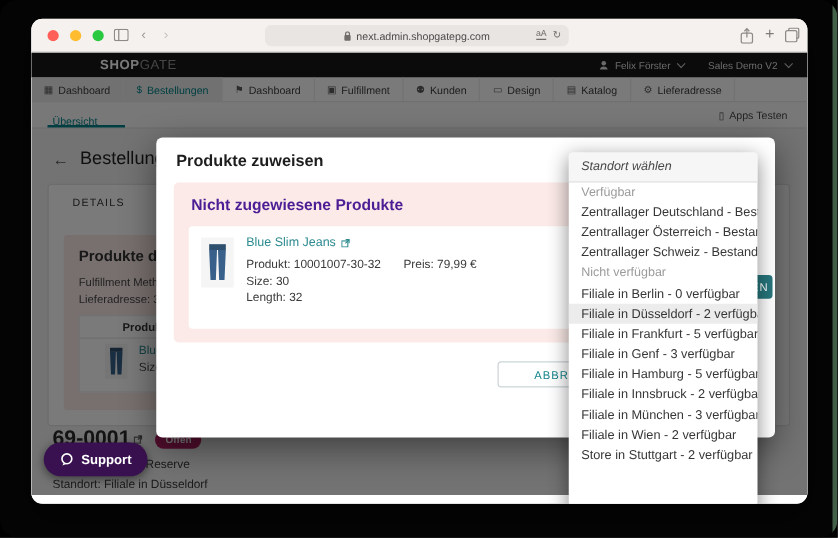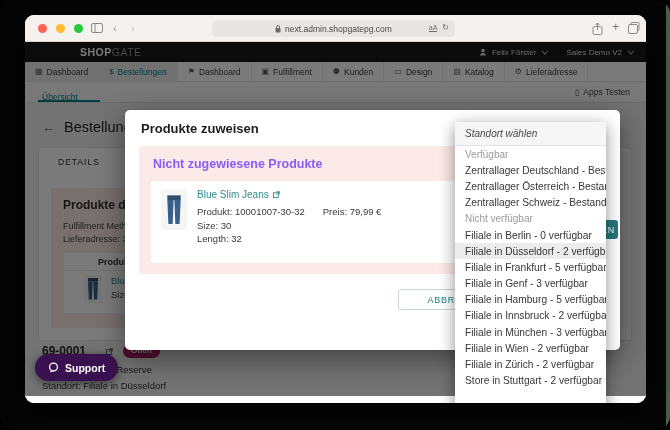--- a/index.html
+++ b/index.html
@@ -42,31 +42,31 @@
   .bg-pink h3{margin:0;font-size:12px;color:#333;font-weight:700;}
   .bg-pink .wline{margin-top:9px;font-size:9px;color:#474747;}
   .bg-pink .wline + .wline{margin-top:3px;}
   .bg-table{position:absolute;left:12px;top:64px;width:534px;height:62px;background:#fff;border:1px solid #eee;}
   .bg-table .th{padding:4px 0 3px 34px;font-size:9px;font-weight:700;color:#333;border-bottom:1px solid #e8e8e8;}
   .bg-row{display:flex;gap:9px;padding:4px 0 0 20px;}
   .bg-row .nm{color:#2e8b90;font-size:9.5px;}
   .bg-row .sz{color:#474747;font-size:9.5px;margin-top:3px;}
   .thumb{background:#f5f5f5;display:flex;align-items:center;justify-content:center;}
   .order-block{position:absolute;left:17px;top:238px;}
-  .order-link{font-size:12px;font-weight:700;color:#2b2b2b;text-decoration:underline;display:inline-flex;align-items:center;gap:20px;}
+  .order-link{font-size:17px;font-weight:700;color:#2b2b2b;text-decoration:underline;display:inline-flex;align-items:center;gap:3px;}
   .badge{display:inline-block;margin-left:10px;background:#b01e63;color:#fff;font-size:8px;font-weight:700;padding:2.5px 8px;border-radius:9px;vertical-align:2px;}
   .order-line{font-size:9.5px;color:#3a3a3a;margin-top:5px;}
   
   .overlay{position:absolute;left:0;top:0;width:621px;height:354px;background:rgba(0,0,0,.52);z-index:5;}
   .support{position:absolute;left:10px;top:312px;height:27px;padding:0 13px;border-radius:14px;background:#3a1150;color:#fff;display:flex;align-items:center;gap:6px;font-size:10.5px;font-weight:700;z-index:6;box-shadow:0 2px 8px rgba(0,0,0,.5);}
   
   .modal{position:absolute;left:100px;top:68px;width:495px;height:240px;background:#fff;border-radius:5px;z-index:7;box-shadow:0 8px 28px rgba(0,0,0,.45);}
   .modal-title{position:absolute;left:16px;top:11px;font-size:13px;font-weight:700;color:#1d1d1d;}
   .modal-pink{position:absolute;left:14px;top:36px;width:467px;height:128px;background:#fbeae7;border-radius:4px;}
-  .modal-pink h3{position:absolute;left:14px;top:11px;margin:0;font-size:12.5px;font-weight:700;color:#8b5cf6;}
+  .modal-pink h3{position:absolute;left:14px;top:11px;margin:0;font-size:12.5px;font-weight:700;color:#4c1d95;}
   .prod-card{position:absolute;left:12px;top:35px;width:443px;height:82px;background:#fff;border-radius:3px;}
   .prod-thumb{position:absolute;left:10px;top:9px;width:26px;height:40px;}
   .prod-name{position:absolute;left:46px;top:8px;font-size:10px;color:#2e8b90;display:flex;align-items:center;gap:4px;}
   .prod-meta{position:absolute;left:46px;top:25px;font-size:9.5px;color:#3a3a3a;text-align:center;}
   .prod-meta .pr{margin-left:18px;}
   .prod-size{position:absolute;left:46px;top:39px;font-size:9.5px;color:#3a3a3a;}
   .prod-len{position:absolute;left:46px;top:52px;font-size:9.5px;color:#3a3a3a;}
   .assign-btn{position:absolute;left:409px;top:110px;width:84px;height:19px;background:#26767c;border:none;border-radius:3px;color:#fff;font-size:9px;letter-spacing:.8px;display:flex;align-items:center;justify-content:flex-end;padding-right:3px;}
   .cancel-btn{position:absolute;left:273px;top:179px;width:122px;height:21px;background:#fff;border:1px solid #ccd5d6;border-radius:3px;color:#17868c;font-size:9px;letter-spacing:.8px;display:flex;align-items:center;justify-content:center;}
   
@@ -283,20 +283,19 @@
             <div class="dd-item">Zentrallager Schweiz - Bestand ignoriert</div>
             <div class="dd-group-label">Nicht verfügbar</div>
             <div class="dd-item">Filiale in Berlin - 0 verfügbar</div>
             <div class="dd-item hl">Filiale in Düsseldorf - 2 verfügbar</div>
             <div class="dd-item">Filiale in Frankfurt - 5 verfügbar</div>
             <div class="dd-item">Filiale in Genf - 3 verfügbar</div>
             <div class="dd-item">Filiale in Hamburg - 5 verfügbar</div>
             <div class="dd-item">Filiale in Innsbruck - 2 verfügbar</div>
             <div class="dd-item">Filiale in München - 3 verfügbar</div>
             <div class="dd-item">Filiale in Wien - 2 verfügbar</div>
-            <div class="dd-item">Filiale in Zürich - 2 verfügbar</div>
             <div class="dd-item">Store in Stuttgart - 2 verfügbar</div>
           </div>
       </div>
 
     </div>
   </div>
 </div>
 
 </body></html>

